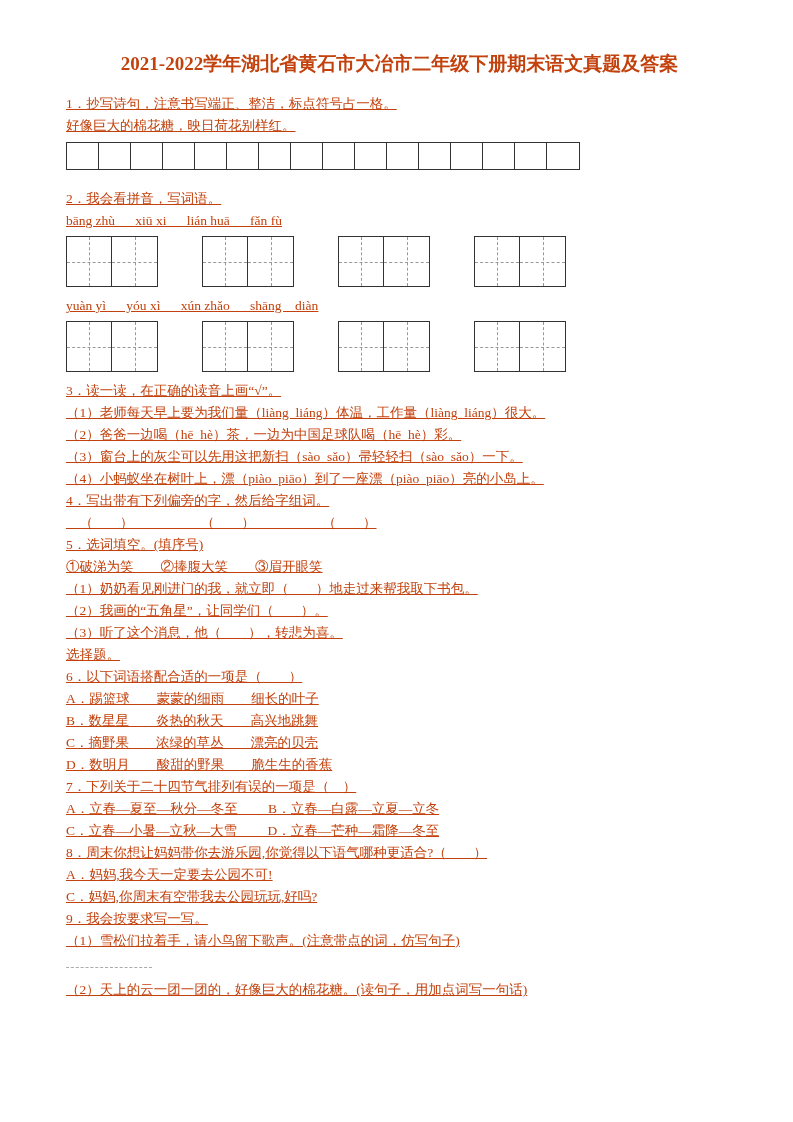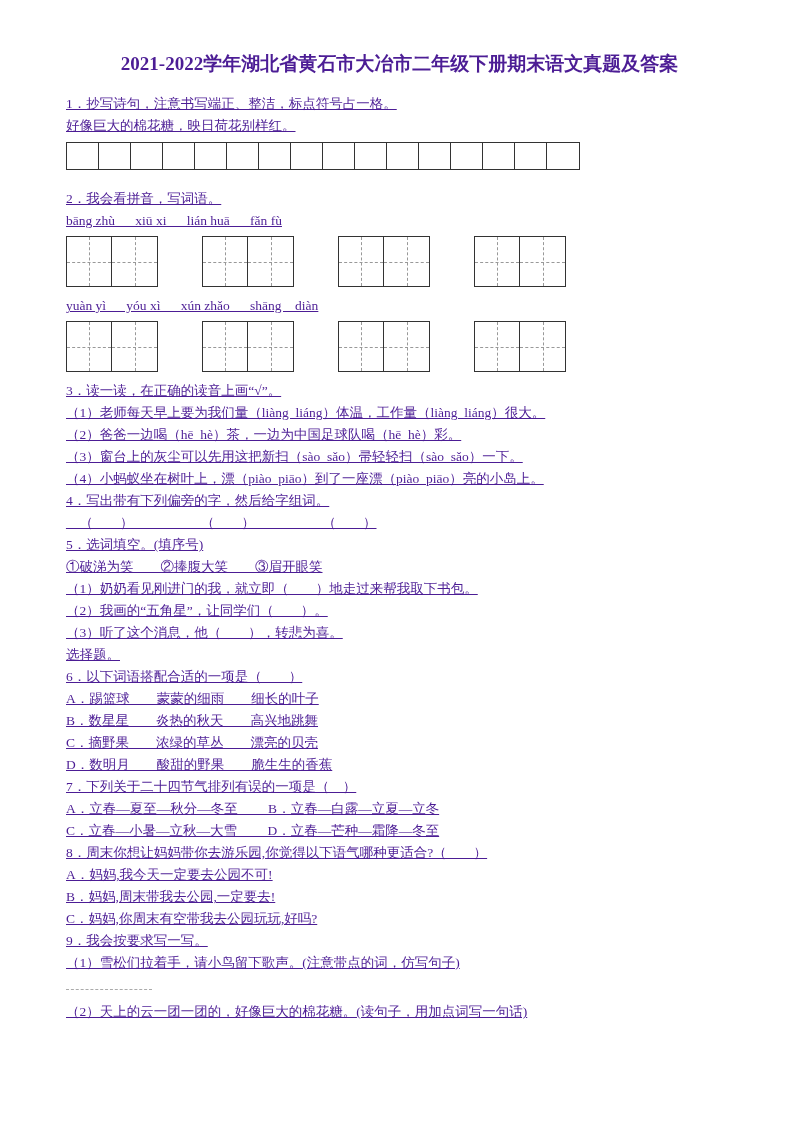--- a/index.html
+++ b/index.html
@@ -1,20 +1,20 @@
 <!DOCTYPE html>
 <html><head>
 <meta charset="utf-8">
 <style>
   html, body { margin: 0; padding: 0; background: #ffffff; }
   .page {
     width: 793px; height: 1122px; box-sizing: border-box; background: #ffffff;
     padding: 46px 60px 30px 66px; overflow: hidden;
     font-family: "Liberation Serif", "DejaVu Serif", serif;
-    color: #4c1d95; font-size: 13.5px; line-height: 22px;
+    color: #c2410c; font-size: 13.5px; line-height: 22px;
   }
   .title {
     font-size: 19px; font-weight: bold; text-align: center;
     margin: 4px 0 16px 0; line-height: 27px;
   }
   .line { white-space: pre-wrap; text-decoration: underline; }
   .copy-grid { display: flex; width: fit-content; border: 1px solid #333; margin: 5px 0 4px 0; }
   .ccell { width: 32px; height: 26px; border-right: 1px solid #333; box-sizing: border-box; }
   .ccell:last-child { border-right: none; }
   .pgrid-row { display: flex; margin: 4px 0 8px 0; }
@@ -118,21 +118,20 @@
   <div class="line">B．数星星　　炎热的秋天　　高兴地跳舞</div>
   <div class="line">C．摘野果　　浓绿的草丛　　漂亮的贝壳</div>
   <div class="line">D．数明月　　酸甜的野果　　脆生生的香蕉</div>
 
   <div class="line">7．下列关于二十四节气排列有误的一项是（　）</div>
   <div class="line">A．立春—夏至—秋分—冬至　　 B．立春—白露—立夏—立冬</div>
   <div class="line">C．立春—小暑—立秋—大雪　　 D．立春—芒种—霜降—冬至</div>
 
   <div class="line">8．周末你想让妈妈带你去游乐园,你觉得以下语气哪种更适合?（　　）</div>
   <div class="line">A．妈妈,我今天一定要去公园不可!</div>
-  <div class="line">B．妈妈,周末带我去公园,一定要去!</div>
   <div class="line">C．妈妈,你周末有空带我去公园玩玩,好吗?</div>
 
   <div class="line">9．我会按要求写一写。</div>
   <div class="line">（1）雪松们拉着手，请小鸟留下歌声。(注意带点的词，仿写句子)</div>
   <div class="dash-line"></div>
   <div class="line">（2）天上的云一团一团的，好像巨大的棉花糖。(读句子，用加点词写一句话)</div>
 
 </div>
 
 </body></html>

